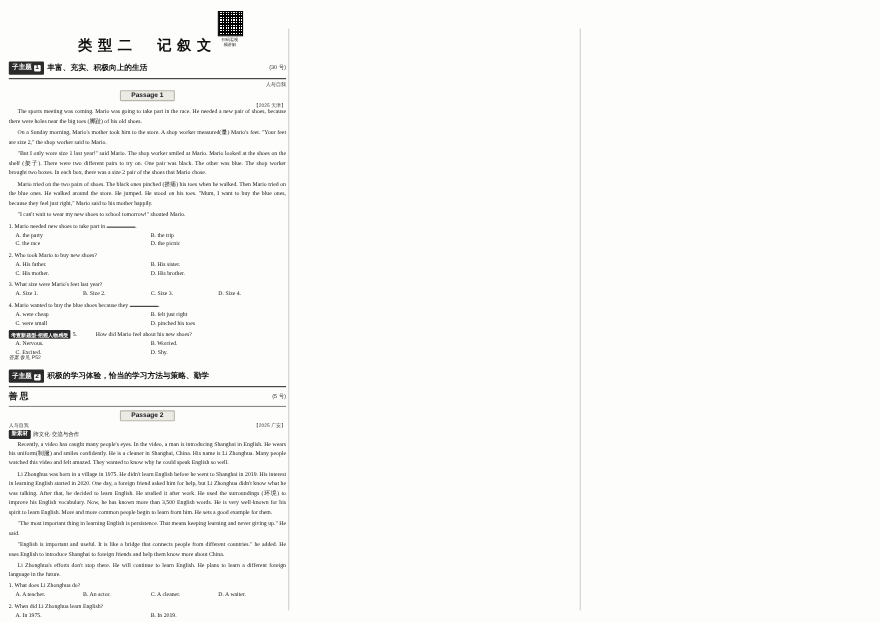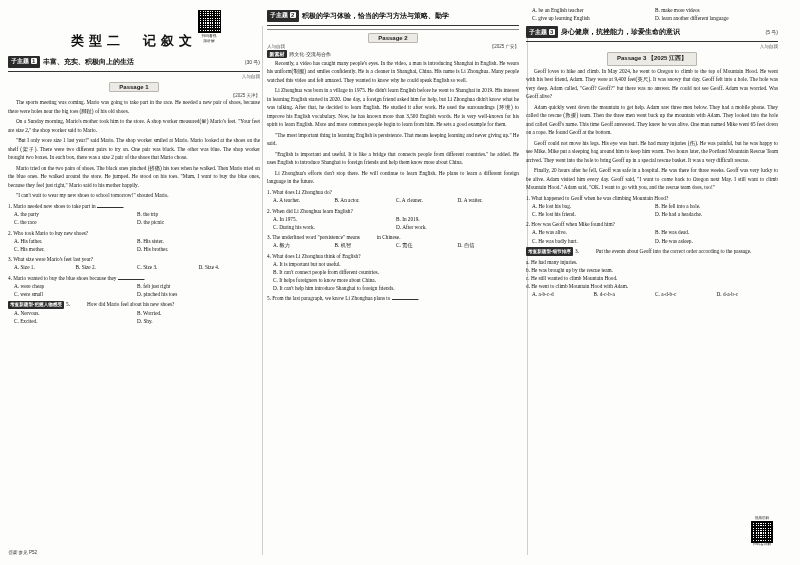--- a/index.html
+++ b/index.html
@@ -11,20 +11,21 @@
     color:#111;
     overflow:hidden;
     position:relative;
   }
   .page{
     width:800px;height:565px;position:relative;
     box-sizing:border-box;
     padding:6px 8px 12px 8px;
     display:flex;
     gap:7px;
+    flex-direction:column;
   }
   .col{
     width:250px;
     position:relative;
   }
   .col1{width:252px;}
   .col2{width:252px;}
   .col3{width:252px;}
   .vline{
     position:absolute;top:26px;bottom:10px;width:1px;background:#cfcfcf;
@@ -228,20 +229,24 @@
   <div class="vline" style="left:262px;"></div>
 
   <div class="col col2">
 
     <div class="subtheme">
       <span class="tag"><span>子主题</span><span class="num">2</span></span>
       <span class="st-title">积极的学习体验，恰当的学习方法与策略、勤学</span>
     </div>
     <div class="rule"></div>
 
+    <div class="subtheme" style="margin-top:2px;">
+      <span class="st-title" style="font-size:8px;letter-spacing:2px;">善思</span>
+      <span class="st-score">(5 号)</span>
+    </div>
     <div class="rule thin"></div>
 
     <div class="pass-head">
       <span class="pname">Passage 2</span>
     </div>
     <div class="pass-sub">
       <span>人与自我</span>
       <span>【2025 广安】</span>
     </div>
 

